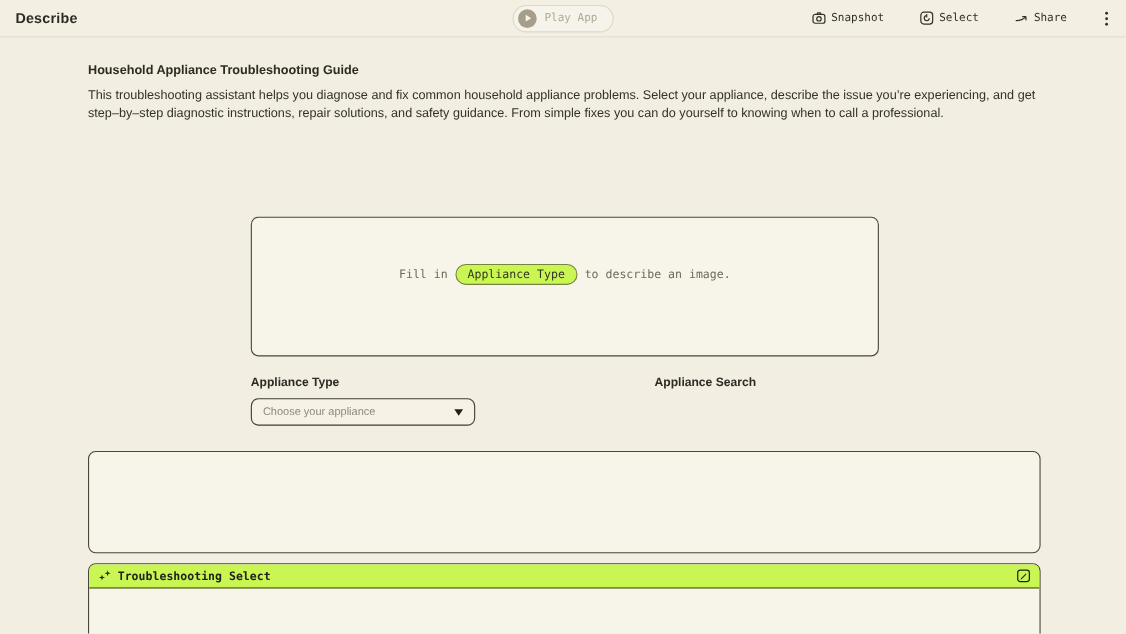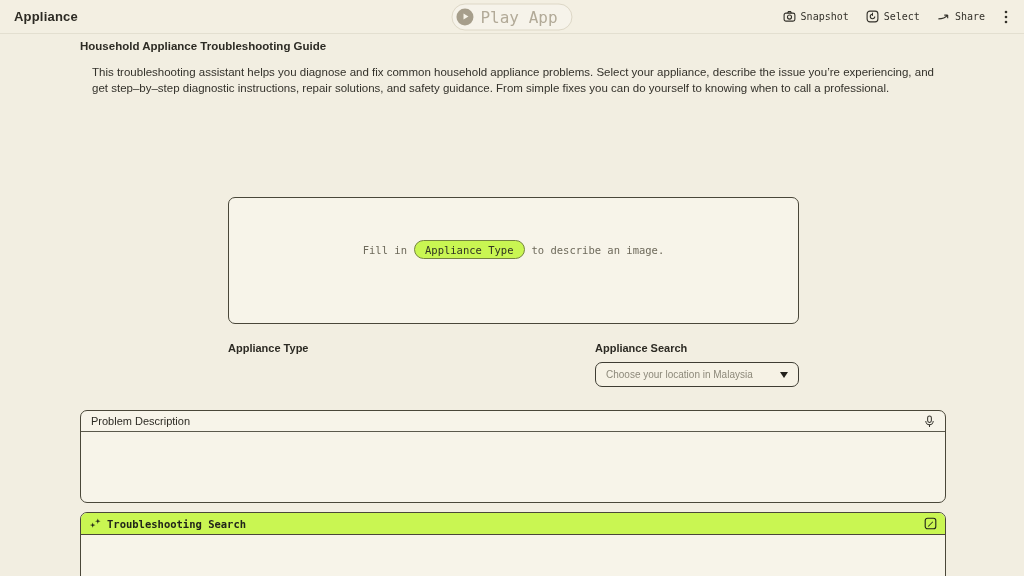--- a/index.html
+++ b/index.html
@@ -21,43 +21,43 @@
     position:absolute;top:0;left:0;width:1024px;height:34px;
     background:#f3efe2;border-bottom:1px solid #e3dfd0;
     display:flex;align-items:center;padding:0 14px;
   }
   .brand{font-size:13px;font-weight:bold;color:#2d2b24;letter-spacing:.2px;}
   .play-btn{
     position:absolute;left:50%;top:50%;transform:translate(-50%,-50%);
     display:flex;align-items:center;gap:7px;
     border:1px solid #ddd7c6;border-radius:999px;
     padding:3px 14px 3px 4px;background:rgba(255,255,255,.28);
-    font-family:"DejaVu Sans Mono",monospace;font-size:16px;color:#b2aa98;
+    font-family:"DejaVu Sans Mono",monospace;font-size:10px;color:#b2aa98;
     cursor:pointer;
   }
   .play-circle{
     width:17px;height:17px;border-radius:50%;background:#a69e8b;
     display:flex;align-items:center;justify-content:center;
   }
   .play-tri{
     width:0;height:0;margin-left:2px;
     border-top:3.5px solid transparent;border-bottom:3.5px solid transparent;
     border-left:5.5px solid #f6f3e8;
   }
   .topbar-right{
-    margin-left:auto;display:flex;align-items:center;gap:17px;
+    margin-left:auto;display:flex;align-items:center;gap:32px;
     font-family:"DejaVu Sans Mono",monospace;font-size:10px;color:#33312a;
   }
   .tb-action{display:flex;align-items:center;gap:5px;cursor:pointer;}
   .kebab{cursor:pointer;padding:2px;}
 
   
-  .intro{position:absolute;left:80px;top:40px;width:866px;}
+  .intro{position:absolute;left:80px;top:58px;width:866px;}
   .intro-title{font-size:11.5px;font-weight:bold;color:#2d2b24;margin:0 0 9px 0;}
-  .intro-desc{font-size:11.5px;line-height:16px;color:#33312a;margin:12px;}
+  .intro-desc{font-size:11.5px;line-height:16px;color:#33312a;margin:0;}
 
   
   .card{
     position:absolute;border:1.2px solid #4a4739;border-radius:7px;
     background:#f7f4e9;overflow:hidden;
   }
   .card-header-green{
     height:22px;background:var(--accent-green);
     border-bottom:1.2px solid #4a4739;
     display:flex;align-items:center;gap:5px;padding:0 8px;
@@ -108,21 +108,21 @@
   }
   .pd-textarea::placeholder{color:#8b8779;opacity:1;}
 
   
   #guide-card{left:80px;top:512px;width:866px;height:120px;}
 </style>
 </head>
 <body>
 
 <header class="topbar">
-  <div class="brand">Appliance</div>
+  <div class="brand">Describe</div>
 
   <div class="play-btn">
     <span class="play-circle">
         <span class="play-tri"></span>
       </span>
     <span>Play App</span>
   </div>
 
   <div class="topbar-right">
     <div class="tb-action">
@@ -171,52 +171,42 @@
 <section class="card" id="appliance-card">
   <div class="empty-state">
     <span>Fill in</span>
     <span class="pill">Appliance Type</span>
     <span>to describe an image.</span>
   </div>
 </section>
 
 <div class="form-group" id="group-appliance">
   <div class="form-label">Appliance Type</div>
+  <div class="select">
+    <span>Choose your appliance</span>
+    <span class="caret"></span>
+  </div>
 </div>
 
 <div class="form-group" id="group-location">
   <div class="form-label">Appliance Search</div>
-  <div class="select">
-    <span>Choose your location in Malaysia</span>
-    <span class="caret"></span>
-  </div>
 </div>
 
 <section class="card" id="problem-card">
-  <div class="pd-header">
-    <span>Problem Description</span>
-    <span class="icon-btn">
-      <svg width="11" height="13" viewBox="0 0 11 14" fill="none" stroke="#33312a" stroke-width="1.1">
-        <rect x="3.5" y="1" width="4" height="7" rx="2"></rect>
-        <path d="M1.5 6.5 a4 4 0 0 0 8 0"></path>
-        <path d="M5.5 10.5 V13"></path>
-      </svg>
-    </span>
-  </div>
 </section>
 
 <section class="card" id="guide-card">
   <div class="card-header-green">
     <span>
       <svg width="13" height="13" viewBox="0 0 14 14" fill="#21241a">
         <path d="M4 5.8 L4.7 8 L7 8.7 L4.7 9.4 L4 11.6 L3.3 9.4 L1 8.7 L3.3 8 Z"></path>
         <path d="M9.5 1.5 L10.2 3.8 L12.5 4.5 L10.2 5.2 L9.5 7.5 L8.8 5.2 L6.5 4.5 L8.8 3.8 Z"></path>
       </svg>
     </span>
-    <span>Troubleshooting Search</span>
+    <span>Troubleshooting Select</span>
     <span class="hdr-spacer icon-btn">
       <svg width="13" height="13" viewBox="0 0 14 14" fill="none" stroke="#21241a" stroke-width="1.2">
         <rect x="1.3" y="1.3" width="11.4" height="11.4" rx="2.5"></rect>
         <path d="M4.4 9.6 L9.2 4.8 L9.9 5.5 L5.1 10.3 L4.1 10.5 Z" fill="#21241a" stroke="none"></path>
       </svg>
     </span>
   </div>
   <div></div>
 </section>
 

